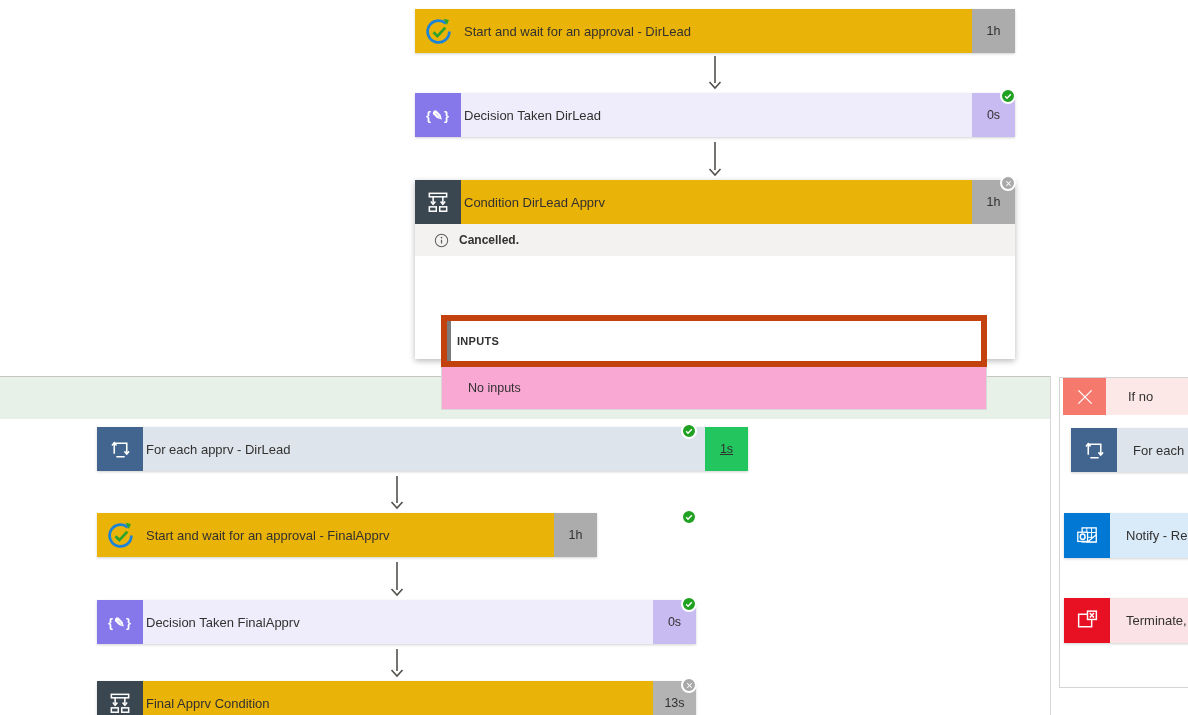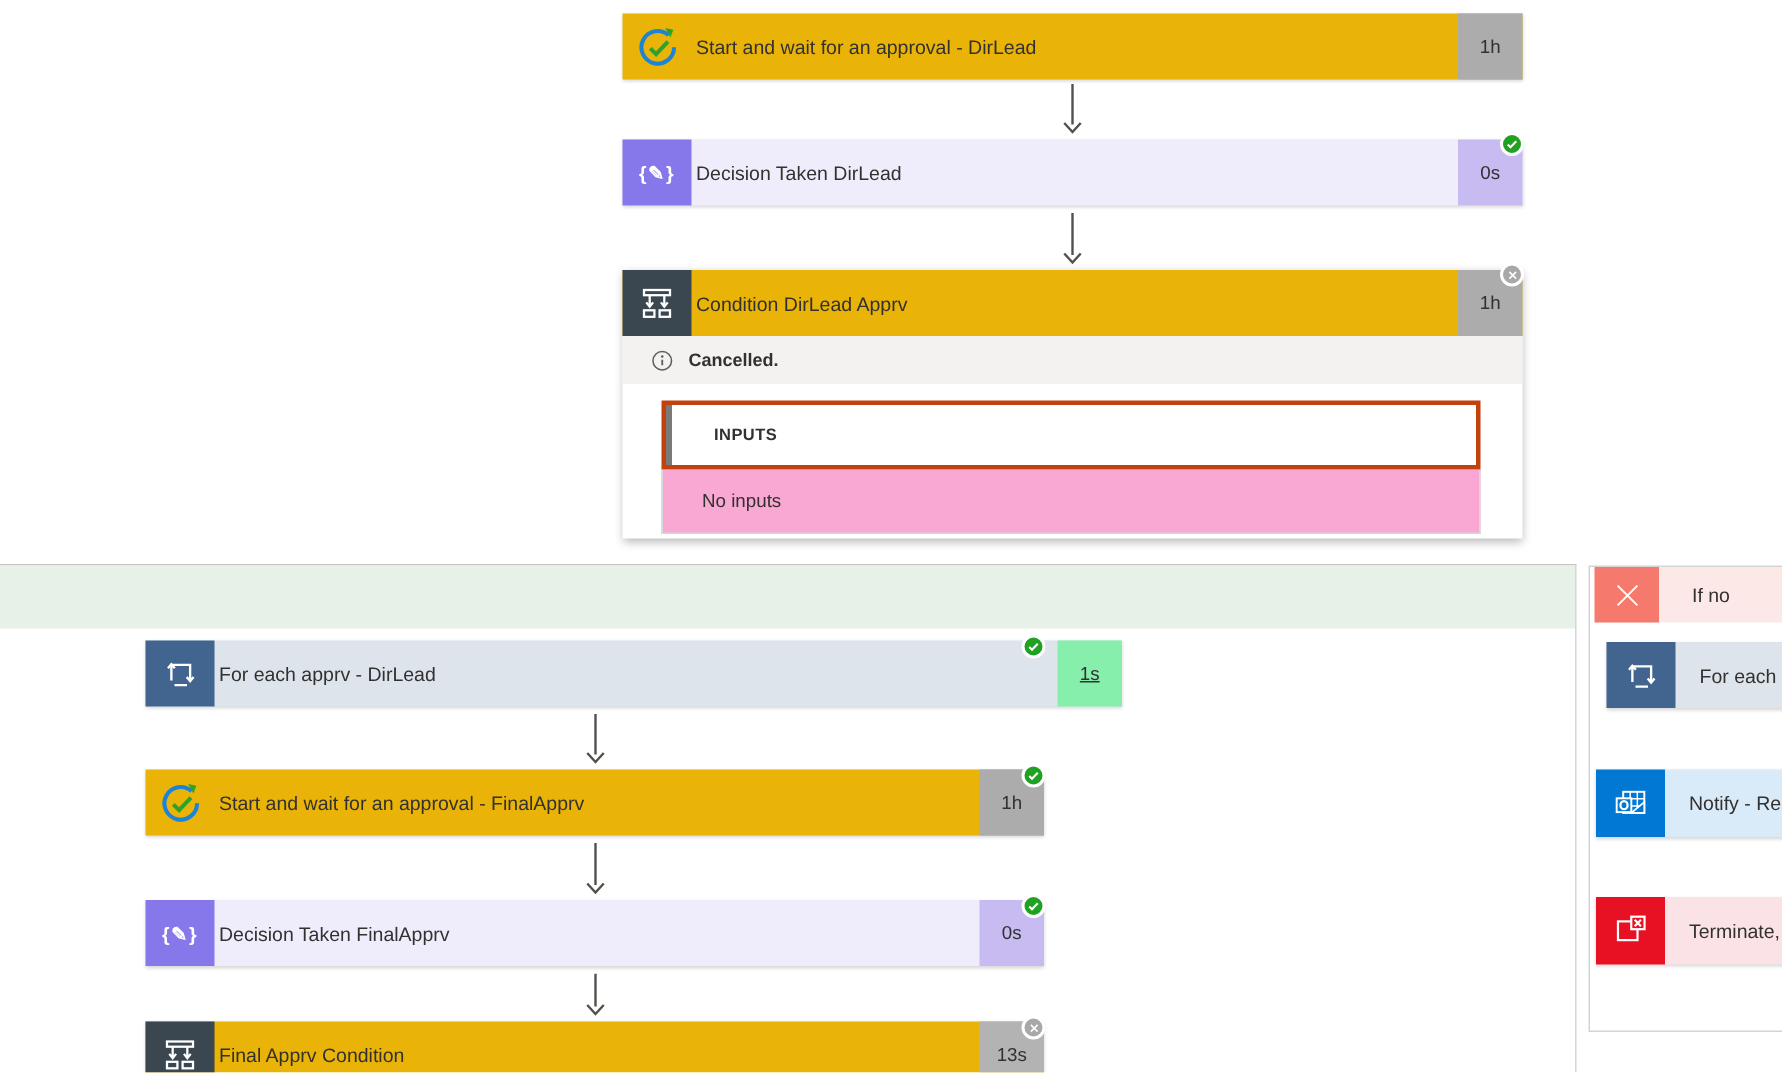--- a/index.html
+++ b/index.html
@@ -18,21 +18,21 @@
   .icon-plain{width:46px;flex:none;display:flex;align-items:center;justify-content:center;}
   .title{flex:1;display:flex;align-items:center;padding-left:3px;font-size:13px;
          white-space:nowrap;overflow:hidden;}
   .duration{width:43px;flex:none;display:flex;align-items:center;justify-content:center;
             font-size:12.5px;}
 
   .n-gray{background:#eab308;}        .d-gray{background:#ACACAC;}
   .n-purple{background:#EFEDFC;}      .d-purple{background:#C7BBF2;}
   .ib-purple{background:#8678EB;}
   .ib-slate{background:#3A4750;}
-  .n-blue{background:#DDE4EC;}        .d-blue{background:#86efac;text-decoration:underline;}
+  .n-blue{background:#DDE4EC;}        .d-blue{background:#22c55e;text-decoration:underline;}
   .ib-steel{background:#41658E;}
   .d-mgray{background:#B3B3B3;}
   .n-notify{background:#D9EAF9;}      .ib-outlook{background:#0078D4;}
   .n-term{background:#FBE2E6;}        .ib-term{background:#E81123;}
 
   .compose-glyph{font-size:13px;color:#fff;letter-spacing:1px;font-weight:bold;}
 
   
   .badge{position:absolute;width:16px;height:16px;border-radius:50%;border:2px solid #fff;
          box-sizing:border-box;display:flex;align-items:center;justify-content:center;z-index:5;}
@@ -43,23 +43,23 @@
   .arrow{position:absolute;z-index:1;}
   .arrow path,.arrow line{stroke:#53504C;stroke-width:1.6;fill:none;}
 
   
   .cond-group{position:absolute;left:415px;top:180px;width:600px;height:179px;background:#fff;
               box-shadow:0 2px 6px rgba(0,0,0,.28);z-index:3;}
   .status-row{position:absolute;left:0;top:44px;width:100%;height:32px;background:#F3F2F1;
               display:flex;align-items:center;gap:10px;padding-left:19px;box-sizing:border-box;
               font-size:12px;font-weight:bold;color:#323130;}
   .inputs-box{position:absolute;left:26px;top:87px;width:546px;box-sizing:border-box;}
-  .inputs-header{position:relative;border:3px solid #c2410c;height:40px;display:flex;
-                 align-items:center;padding-left:32px;font-size:11px;font-weight:bold;
-                 letter-spacing:.3px;background:#fff;}
+  .inputs-header{position:relative;border:6px solid #c2410c;height:40px;display:flex;
+                 align-items:center;padding-left:10px;font-size:11px;font-weight:bold;
+                 letter-spacing:.3px;background:#fff;margin-top:48px;}
   .inputs-header::before{content:"";position:absolute;left:0;top:0;bottom:0;width:4px;background:#7A7A7A;}
   .inputs-content{border:1px solid #D8D8D8;border-top:none;height:42px;display:flex;
                   align-items:center;padding-left:26px;font-size:12.5px;background:#f9a8d4;}
 
   
   .ifyes-scope{position:absolute;left:-1px;top:376px;width:1052px;height:340px;
                border-top:1px solid #C8C6C4;border-right:1px solid #D6D6D6;box-sizing:border-box;z-index:0;}
   .ifyes-header{position:absolute;left:0;top:0;width:100%;height:42px;background:#E8F1E8;}
   .ifno-scope{position:absolute;left:1059px;top:377px;width:140px;height:311px;background:#fff;
               border:1px solid #D4D4D4;box-sizing:border-box;z-index:0;}
@@ -166,21 +166,21 @@
     <svg width="10" height="10" viewBox="0 0 12 12">
         <path d="M2.6 6.4l2.2 2.2 4.6-4.8" stroke="#fff" stroke-width="1.7" fill="none"></path>
       </svg>
   </div>
 
   <svg class="arrow" style="left:389px;top:476px" width="16" height="34">
     <line x1="8" y1="0" x2="8" y2="27"></line>
       <path d="M2.5 26 L8 32 L13.5 26"></path>
   </svg>
 
-  <div class="node n-gray" style="left:97px;top:513px;width:599px">
+  <div class="node n-gray" style="left:97px;top:513px;width:500px">
     <div class="icon-plain">
       <svg width="29" height="29" viewBox="0 0 32 32">
         <path d="M28 16a12 12 0 1 1-4-8.9" fill="none" stroke="#1B83D8" stroke-width="3"></path>
         <path d="M21.5 1.8l6 1.4-2.2 5.6z" fill="#2DA32D"></path>
         <path d="M10.5 16.8l4.3 4.3 8.7-9.3" stroke="#2DA32D" stroke-width="3" fill="none"></path>
       </svg>
     </div>
     <div class="title">Start and wait for an approval - FinalApprv</div>
     <div class="duration d-gray">1h</div>
   </div>

